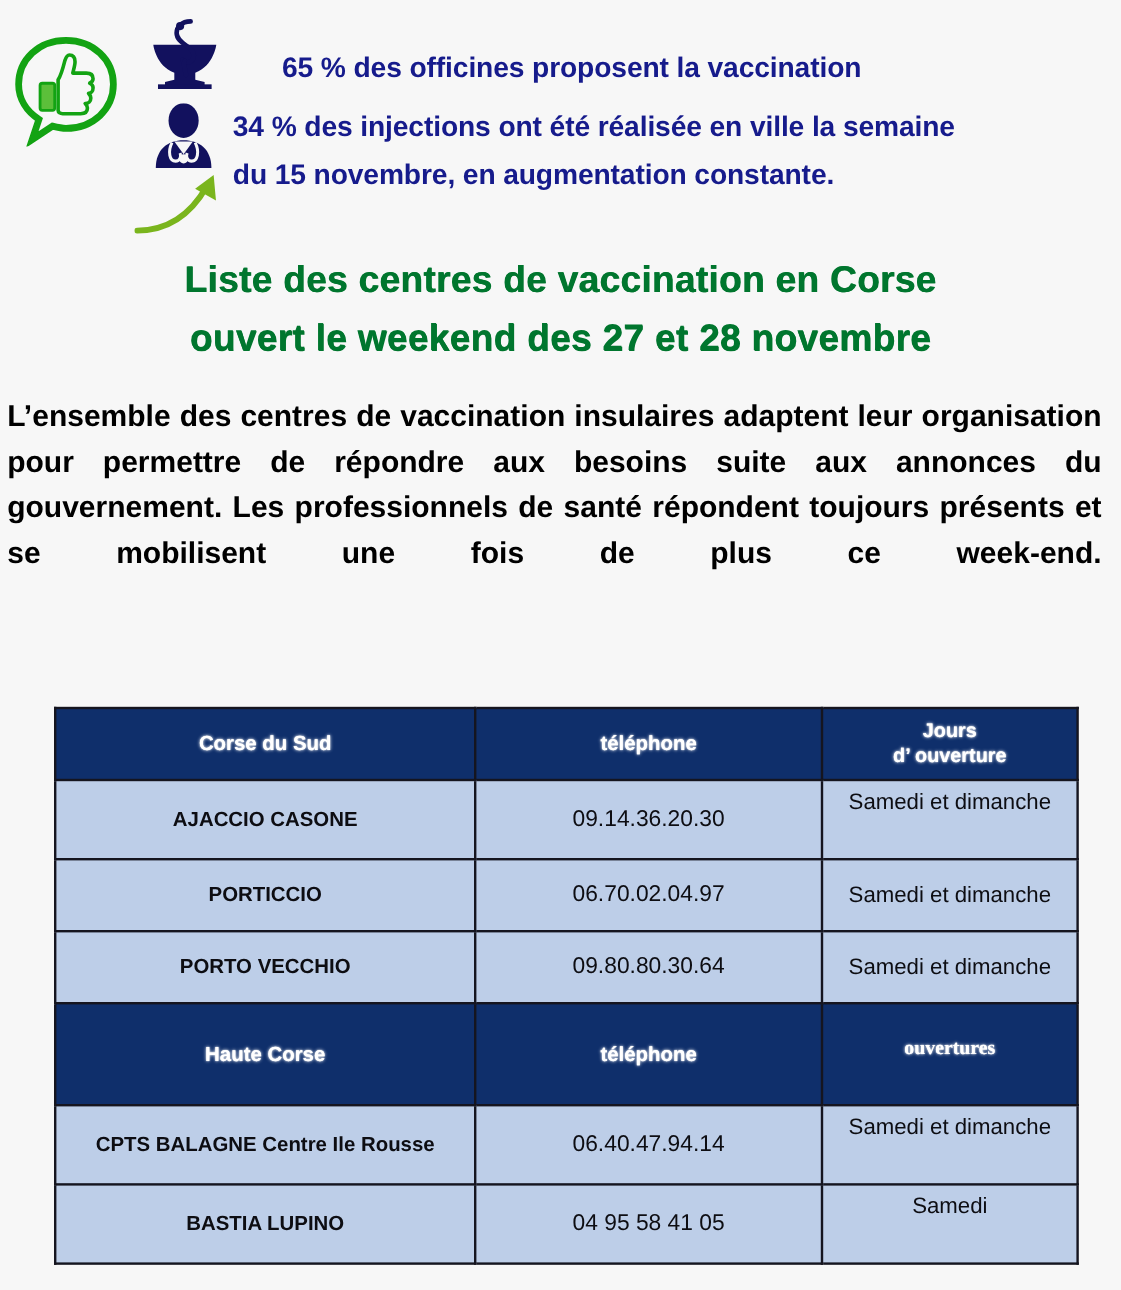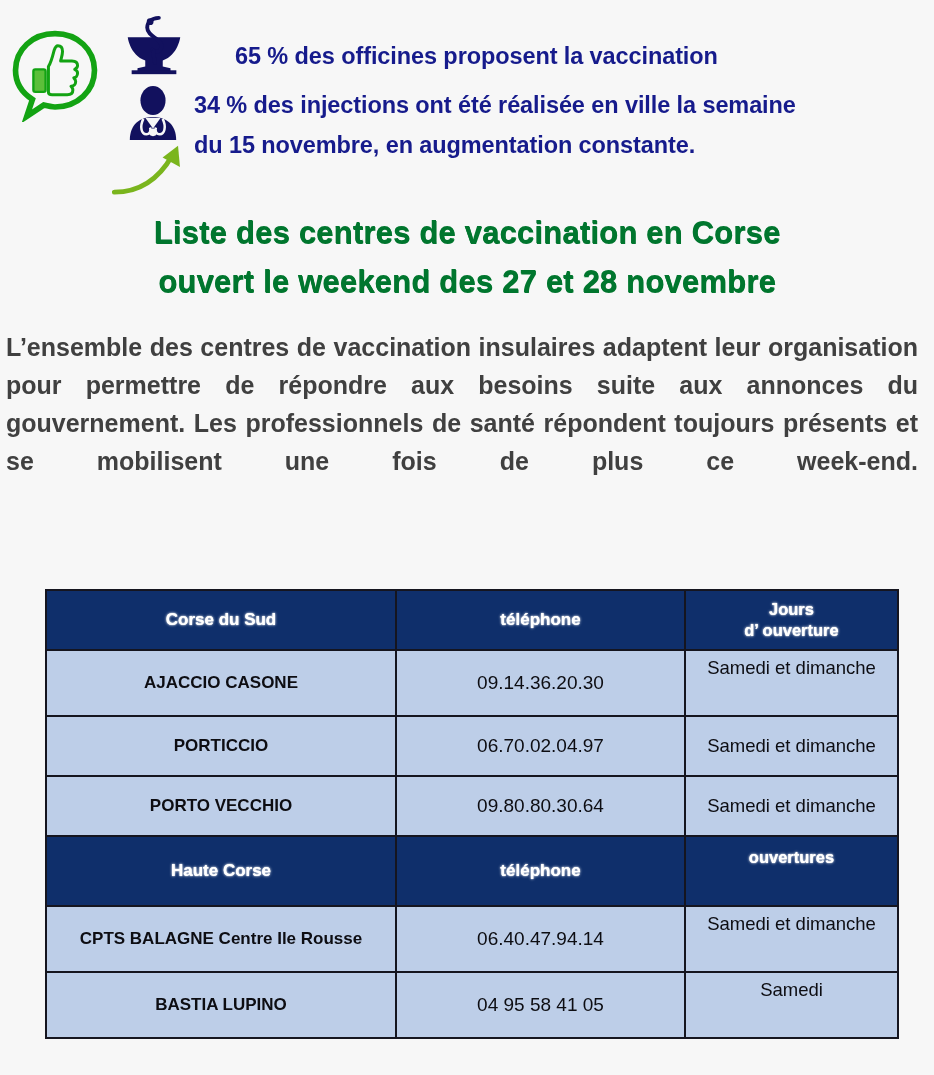--- a/index.html
+++ b/index.html
@@ -75,21 +75,21 @@
     font-weight: bold;
     font-size: 31px;
     line-height: 49px;
     letter-spacing: 0.2px;
     text-shadow: 0.5px 0.5px 0 #00762e;
   }
 
   
   .intro-paragraph {
     margin: 22px 6px 0 6px;
-    color: #404040;
+    color: #000000;
     font-weight: bold;
     font-size: 25px;
     line-height: 38px;
     text-align: justify;
     text-justify: inter-word;
     padding-right: 10px;
   }
   .intro-paragraph::after {
     content: "";
     display: inline-block;
@@ -126,21 +126,22 @@
     font-weight: bold;
     font-size: 17px;
     text-shadow: 0 0 3px #ffffff, 0 0 1px #ffffff;
   }
   tr.section-head td.col-days {
     font-size: 16.5px;
     line-height: 21px;
   }
   tr.section-head td.col-days.single {
     vertical-align: top;
-    padding-top: 10px;
+    padding-top: 25px;
+    font-family: Liberation Serif, serif;
   }
 
   tr.data-row td {
     background: #bdcee8;
     color: #0d0d12;
   }
   tr.data-row td.col-name {
     font-weight: bold;
     font-size: 17px;
   }

